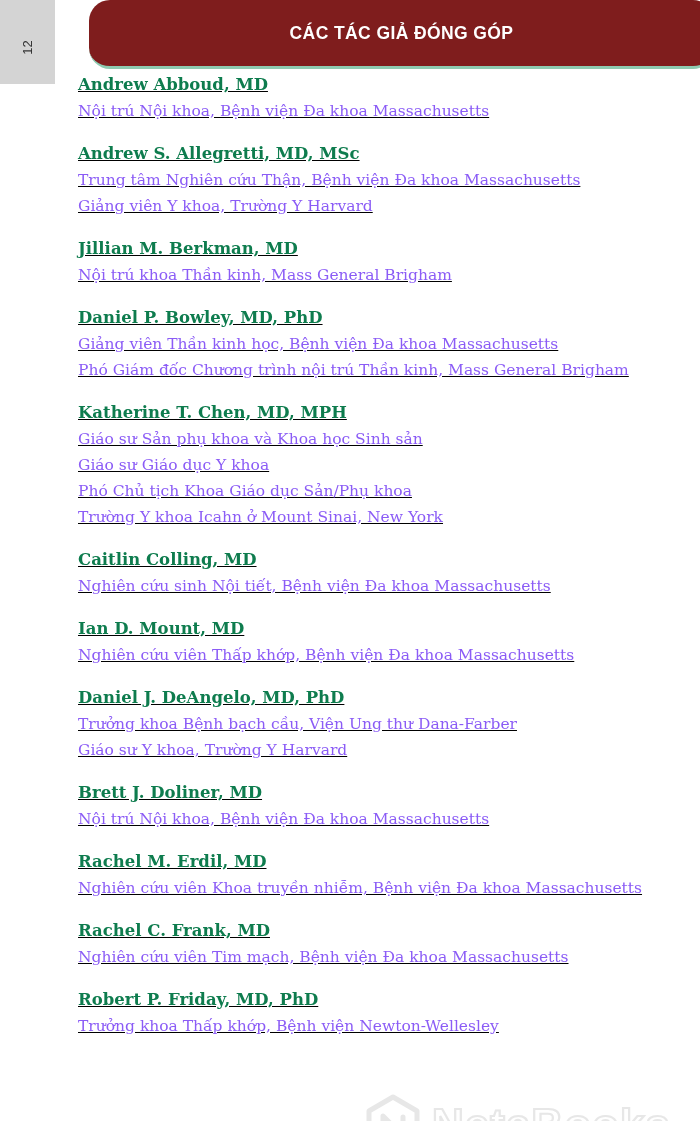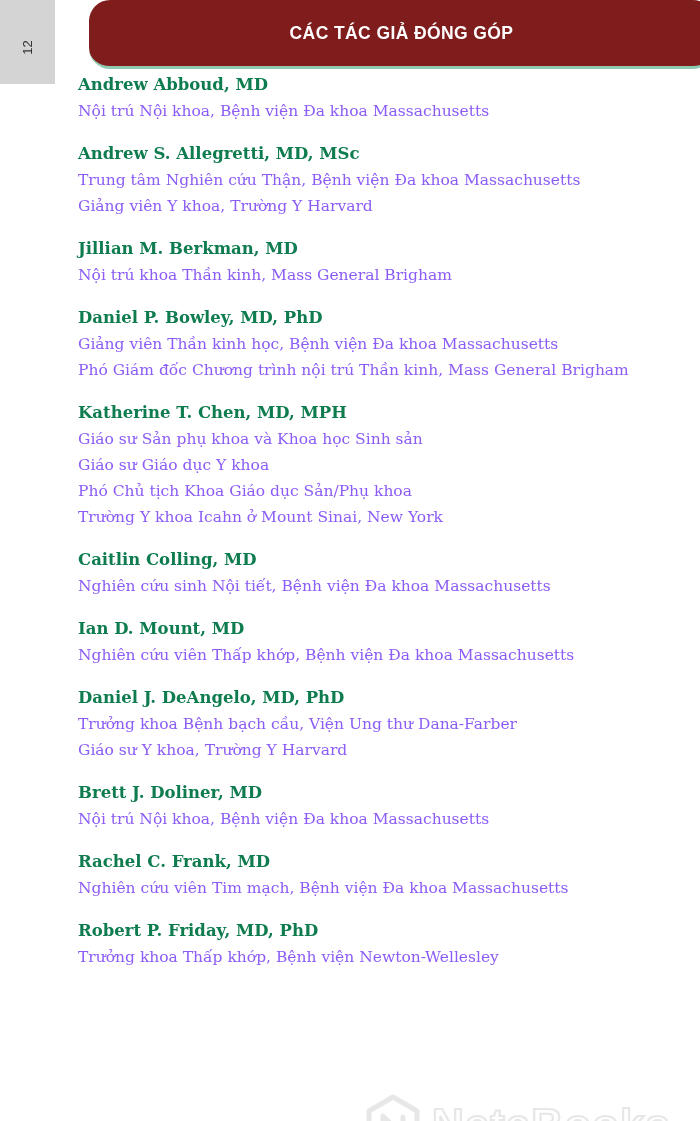--- a/index.html
+++ b/index.html
@@ -19,21 +19,21 @@
   }
   
   .page-tab{position:absolute;left:0;top:0;width:55px;height:84px;background:#d4d4d4;}
   .page-num{
     position:absolute;left:0;top:40px;width:55px;text-align:center;
     transform:rotate(-90deg);
     font-family:"Liberation Sans","DejaVu Sans",sans-serif;
     font-size:13px;color:#333333;
   }
   
-  .authors{position:absolute;left:78px;top:72px;width:606px;}
+  .authors{position:absolute;left:78px;top:72px;width:606px;text-decoration:underline;}
   .author-name{
     color:#0e7c4e;font-weight:700;font-size:16.5px;line-height:26px;margin-top:17px;
   }
   .entry:first-child .author-name{margin-top:0;}
   .author-role{
     color:#8b5cf6;font-size:15.5px;line-height:26px;white-space:nowrap;
   }
   
   .watermark{position:absolute;left:352px;top:1090px;width:346px;height:70px;}
 </style>
@@ -87,20 +87,24 @@
       <div class="entry">
         <div class="author-name">Daniel J. DeAngelo, MD, PhD</div>
         <div class="author-role">Trưởng khoa Bệnh bạch cầu, Viện Ung thư Dana-Farber</div>
         <div class="author-role">Giáo sư Y khoa, Trường Y Harvard</div>
       </div>
       <div class="entry">
         <div class="author-name">Brett J. Doliner, MD</div>
         <div class="author-role">Nội trú Nội khoa, Bệnh viện Đa khoa Massachusetts</div>
       </div>
       <div class="entry">
+        <div class="author-name">Rachel M. Erdil, MD</div>
+        <div class="author-role">Nghiên cứu viên Khoa truyền nhiễm, Bệnh viện Đa khoa Massachusetts</div>
+      </div>
+      <div class="entry">
         <div class="author-name">Rachel C. Frank, MD</div>
         <div class="author-role">Nghiên cứu viên Tim mạch, Bệnh viện Đa khoa Massachusetts</div>
       </div>
       <div class="entry">
         <div class="author-name">Robert P. Friday, MD, PhD</div>
         <div class="author-role">Trưởng khoa Thấp khớp, Bệnh viện Newton-Wellesley</div>
       </div>
     </div>
 
   <div class="watermark">

